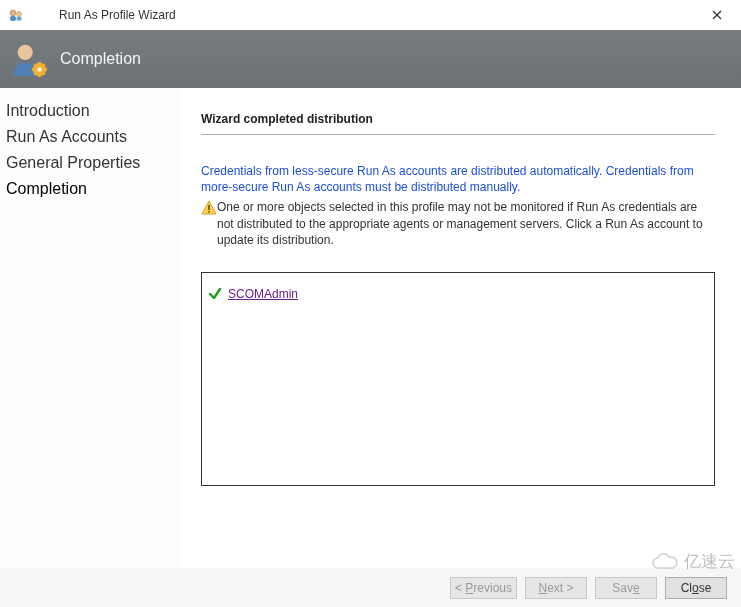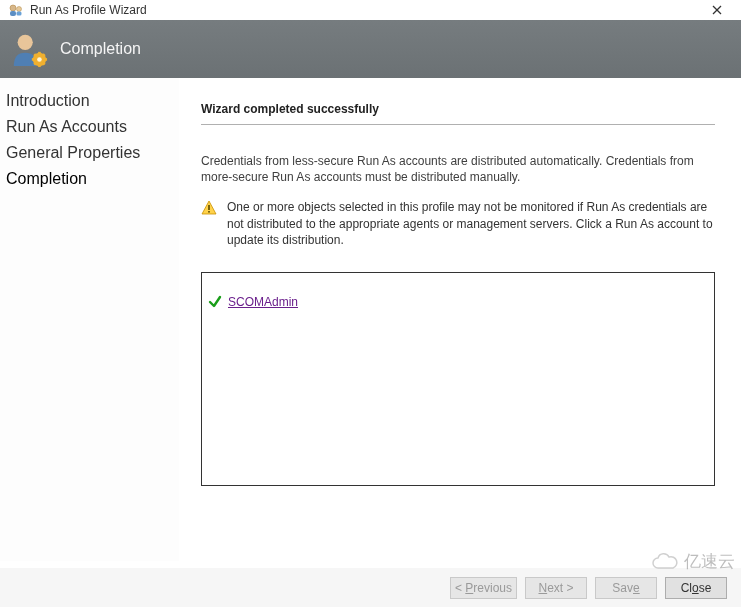--- a/index.html
+++ b/index.html
@@ -10,25 +10,26 @@
     color: #222;
     background: #fff;
     width: 741px;
     height: 607px;
     overflow: hidden;
     position: relative;
   }
 
   
   .titlebar {
-    height: 20px;
+    height: 30px;
     display: flex;
     align-items: center;
     padding: 0 4px 0 8px;
     background: #fff;
+    gap: 29px;
   }
   .titlebar .app-icon { width:16px; height:16px; margin-right:6px; }
   .titlebar .title { flex:1; font-size:12px; color:#333; }
   .titlebar .close {
     width:40px; height:26px;
     display:flex; align-items:center; justify-content:center;
     font-size:14px; color:#333;
   }
 
   
@@ -71,40 +72,39 @@
   .heading {
     font-weight:700;
     font-size:12px;
     color:#222;
     padding-bottom:8px;
     border-bottom:1px solid #b0b0b0;
     margin-bottom:28px;
   }
   .desc {
     font-size:12px;
-    color:#404040;
+    color:#1d4ed8;
     line-height:1.35;
-    margin-bottom:14px;
+    margin-bottom:4px;
   }
   .warn-row {
     display:flex;
-    gap:10px;
     margin-bottom:24px;
   }
   .warn-icon { width:16px; height:16px; flex:none; margin-top:1px; }
   .warn-text { font-size:12px; color:#333; line-height:1.35; }
 
   .list-label { font-size:12px; color:#333; margin-bottom:4px; }
   .list-label .hotkey { text-decoration: underline; }
 
   .accounts-box {
     border:1px solid #333;
     height: 214px;
     background:#fff;
-    padding:20px 6px;
+    padding:12px 6px;
     overflow:auto;
   }
   .account-row { display:flex; align-items:center; gap:6px; padding:2px 0; }
   .check-icon { width:14px; height:14px; flex:none; }
   .account-link {
     color:#6a1f8c;
     text-decoration:underline;
     font-size:12px;
     cursor:pointer;
   }
@@ -201,21 +201,21 @@
 
 <div class="body">
   <div class="sidebar">
     <div class="sidebar-item">Introduction</div>
     <div class="sidebar-item">Run As Accounts</div>
     <div class="sidebar-item">General Properties</div>
     <div class="sidebar-item active">Completion</div>
   </div>
 
   <div class="content">
-    <div class="heading">Wizard completed successfully</div>
+    <div class="heading">Wizard completed distribution</div>
 
     <div class="desc">Credentials from less-secure Run As accounts are distributed automatically. Credentials from more-secure Run As accounts must be distributed manually.</div>
 
     <div class="warn-row">
       <span class="warn-icon">
         <svg viewBox="0 0 16 16">
           <path d="M8 1 L15 14 L1 14 Z" fill="#ffd24a" stroke="#c98f00" stroke-width="0.8"></path>
           <rect x="7.2" y="5" width="1.6" height="5" fill="#5a4a00"></rect>
           <rect x="7.2" y="11" width="1.6" height="1.6" fill="#5a4a00"></rect>
         </svg>

